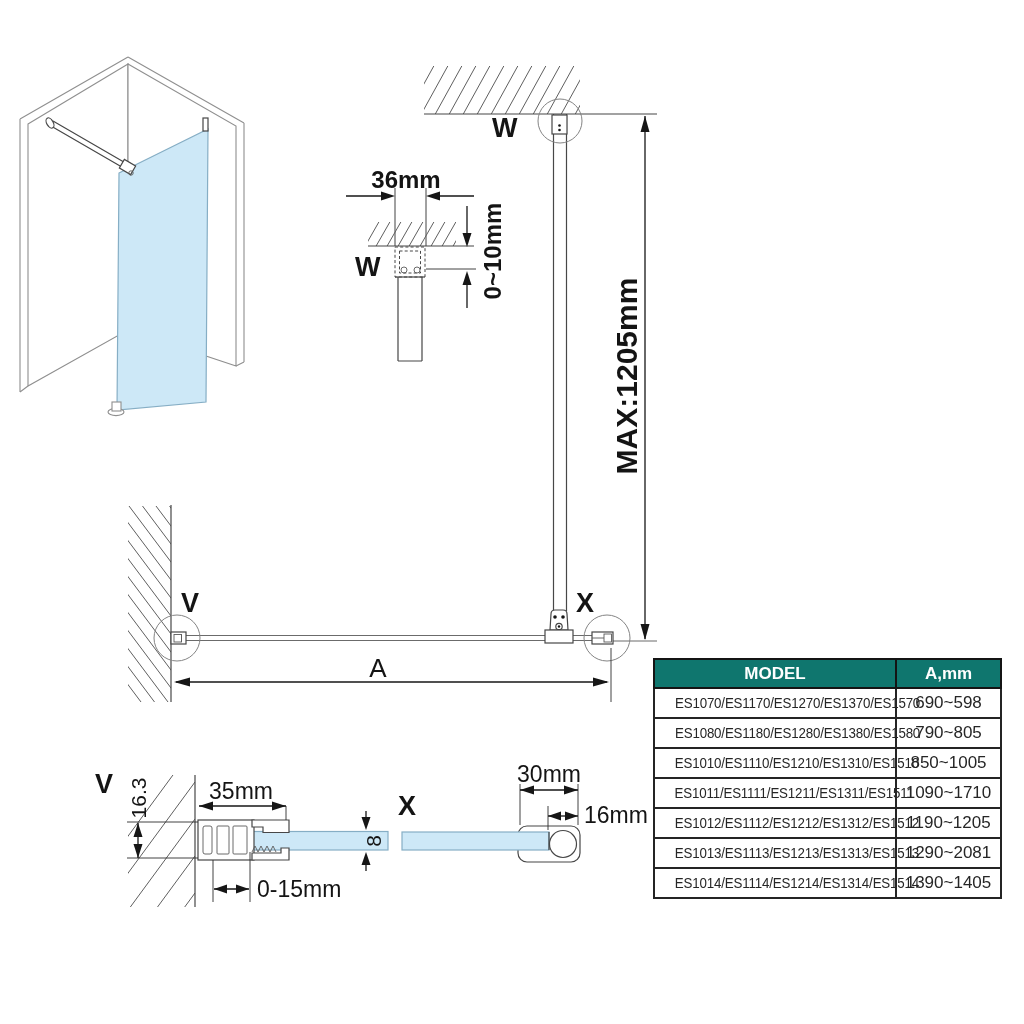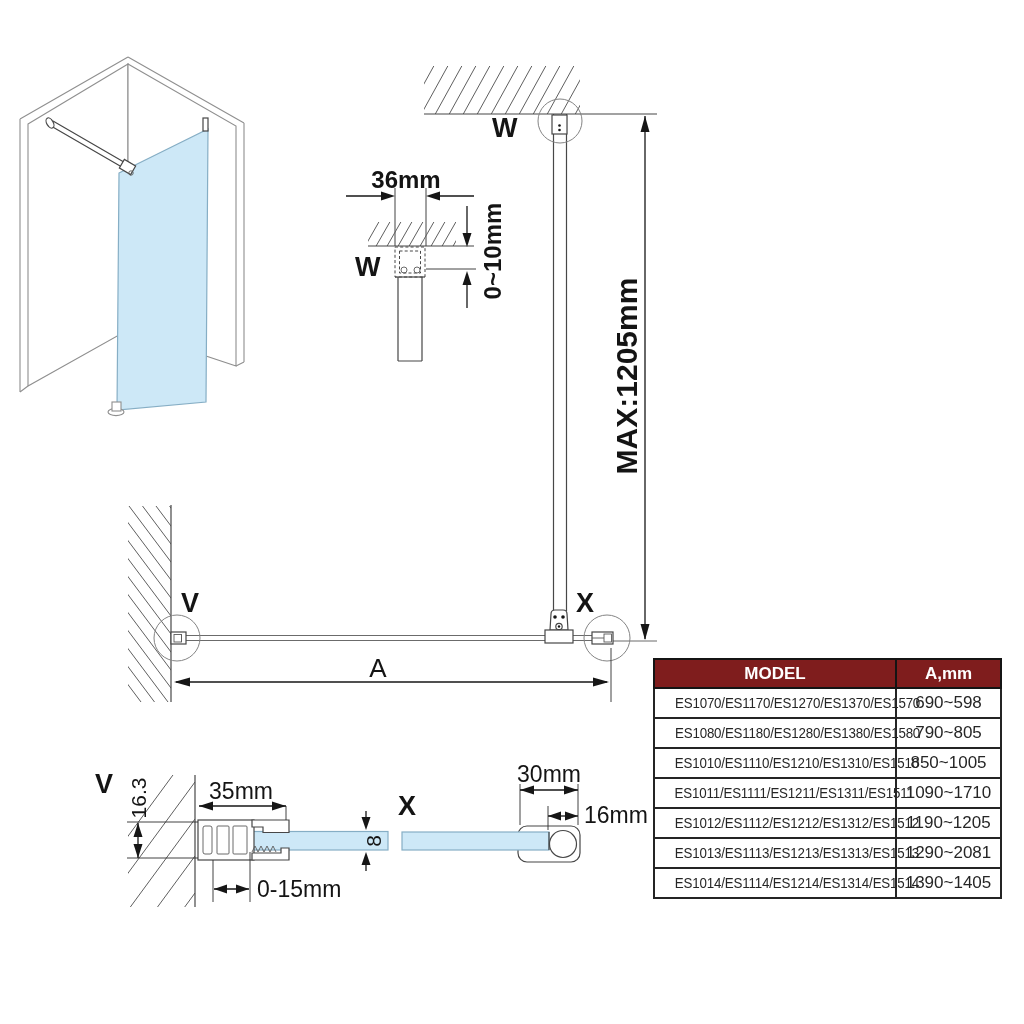--- a/index.html
+++ b/index.html
@@ -17,21 +17,21 @@
   .callout{stroke:#848484;stroke-width:1;fill:none;}
   .wfill{fill:#ffffff;stroke:#474747;stroke-width:1.2;}
   .iso{stroke:#8f8f8f;stroke-width:1.1;fill:none;}
   .isofill{fill:#ffffff;stroke:#8f8f8f;stroke-width:1.1;}
   .dash{stroke:#474747;stroke-width:1;fill:none;stroke-dasharray:3 2.2;}
   .glass{stroke:#86aec5;stroke-width:1.2;}
   .dot{fill:#161616;stroke:none;}
 
   .table-wrap{position:absolute;left:653px;top:658px;width:347px;}
   .table-wrap table{border-collapse:collapse;width:100%;table-layout:fixed;}
-  .table-wrap th{background:#7f1d1d;color:#ffffff;font-size:17px;font-weight:bold;
+  .table-wrap th{background:#0f766e;color:#ffffff;font-size:17px;font-weight:bold;
                  height:27px;border:2px solid #141414;text-align:center;padding:0;}
   .table-wrap td{border:2px solid #242424;height:28px;padding:0;text-align:center;
                  color:#262626;background:#ffffff;vertical-align:middle;}
   .table-wrap td.model span{display:inline-block;font-size:15.5px;transform:scaleX(0.86);
                  transform-origin:50% 50%;white-space:nowrap;letter-spacing:-0.2px;}
   .table-wrap td.amm{font-size:17px;}
 </style>
 </head>
 <body>
 

